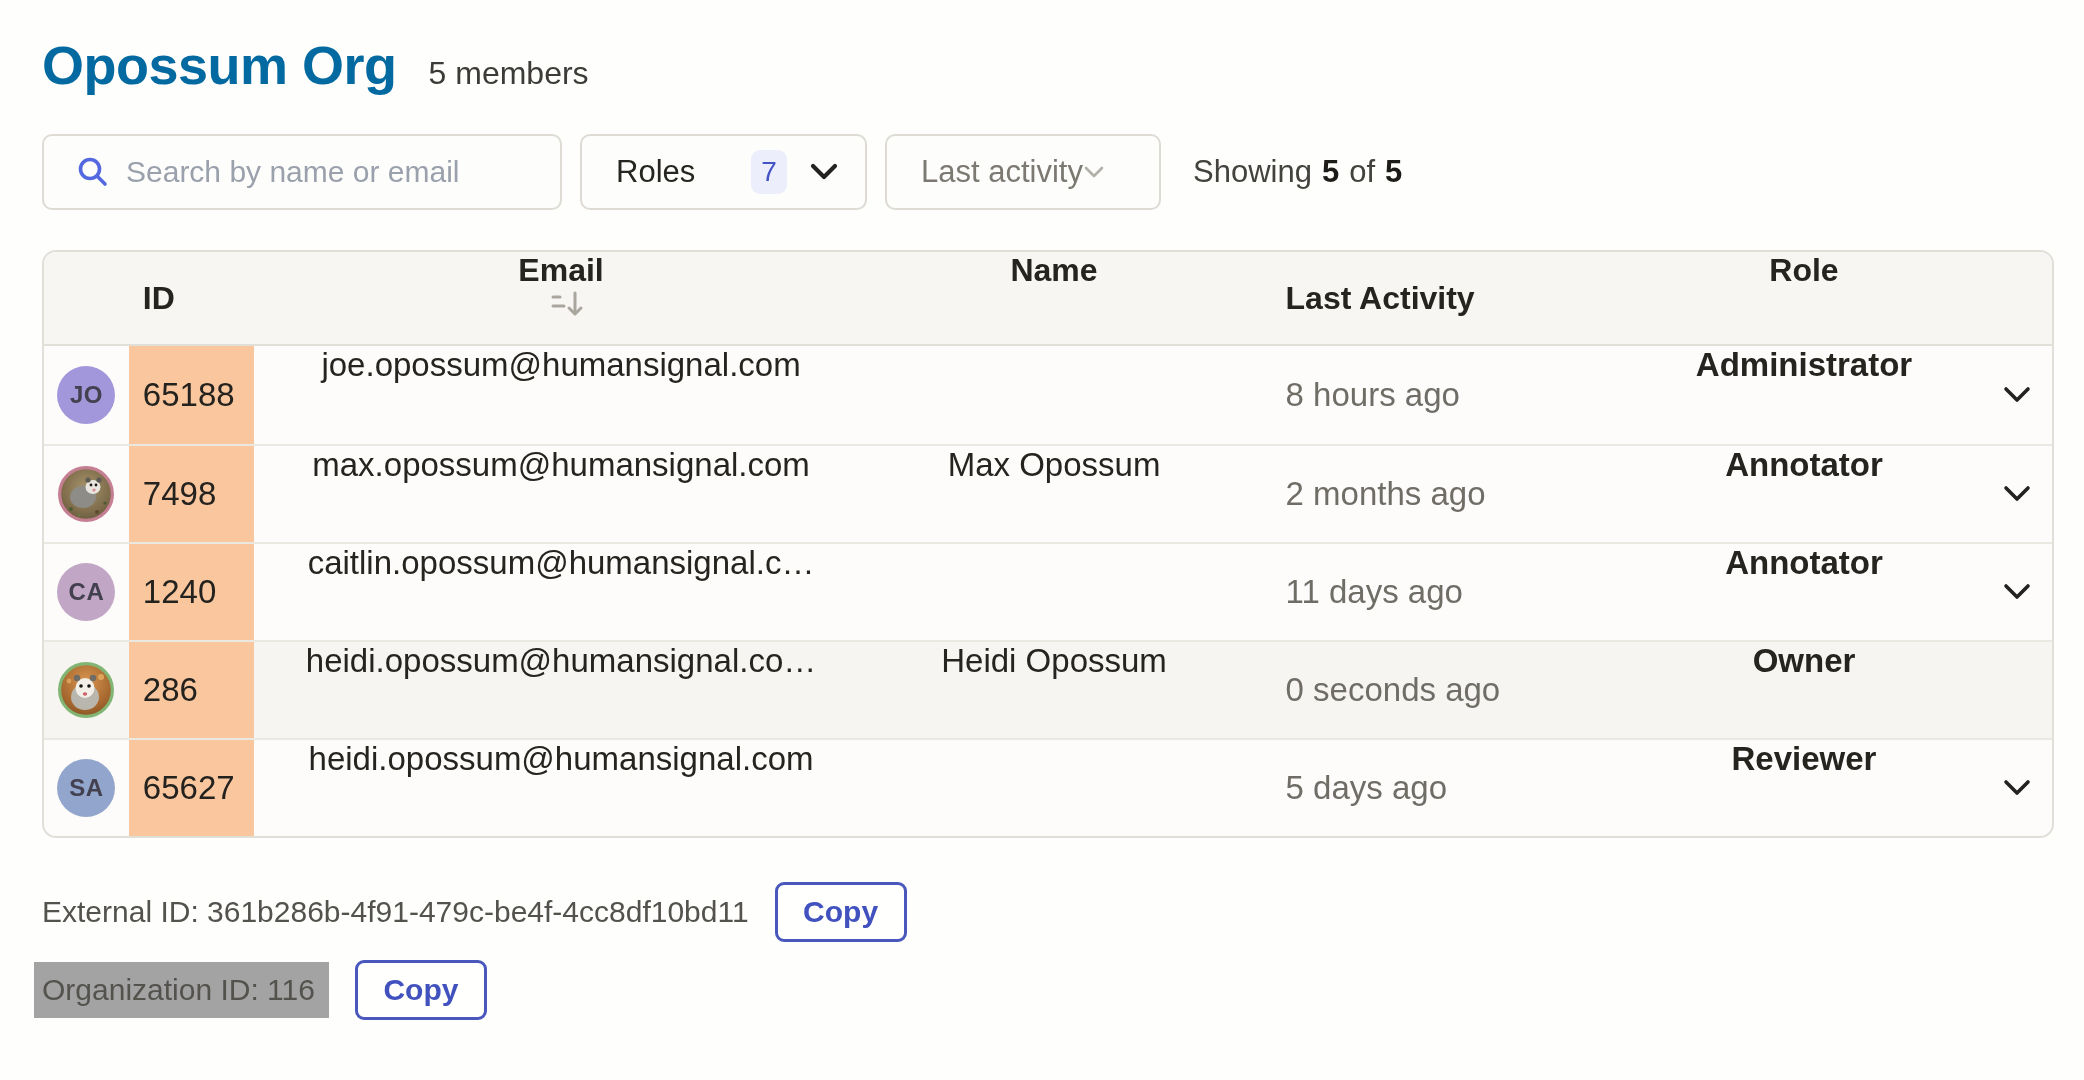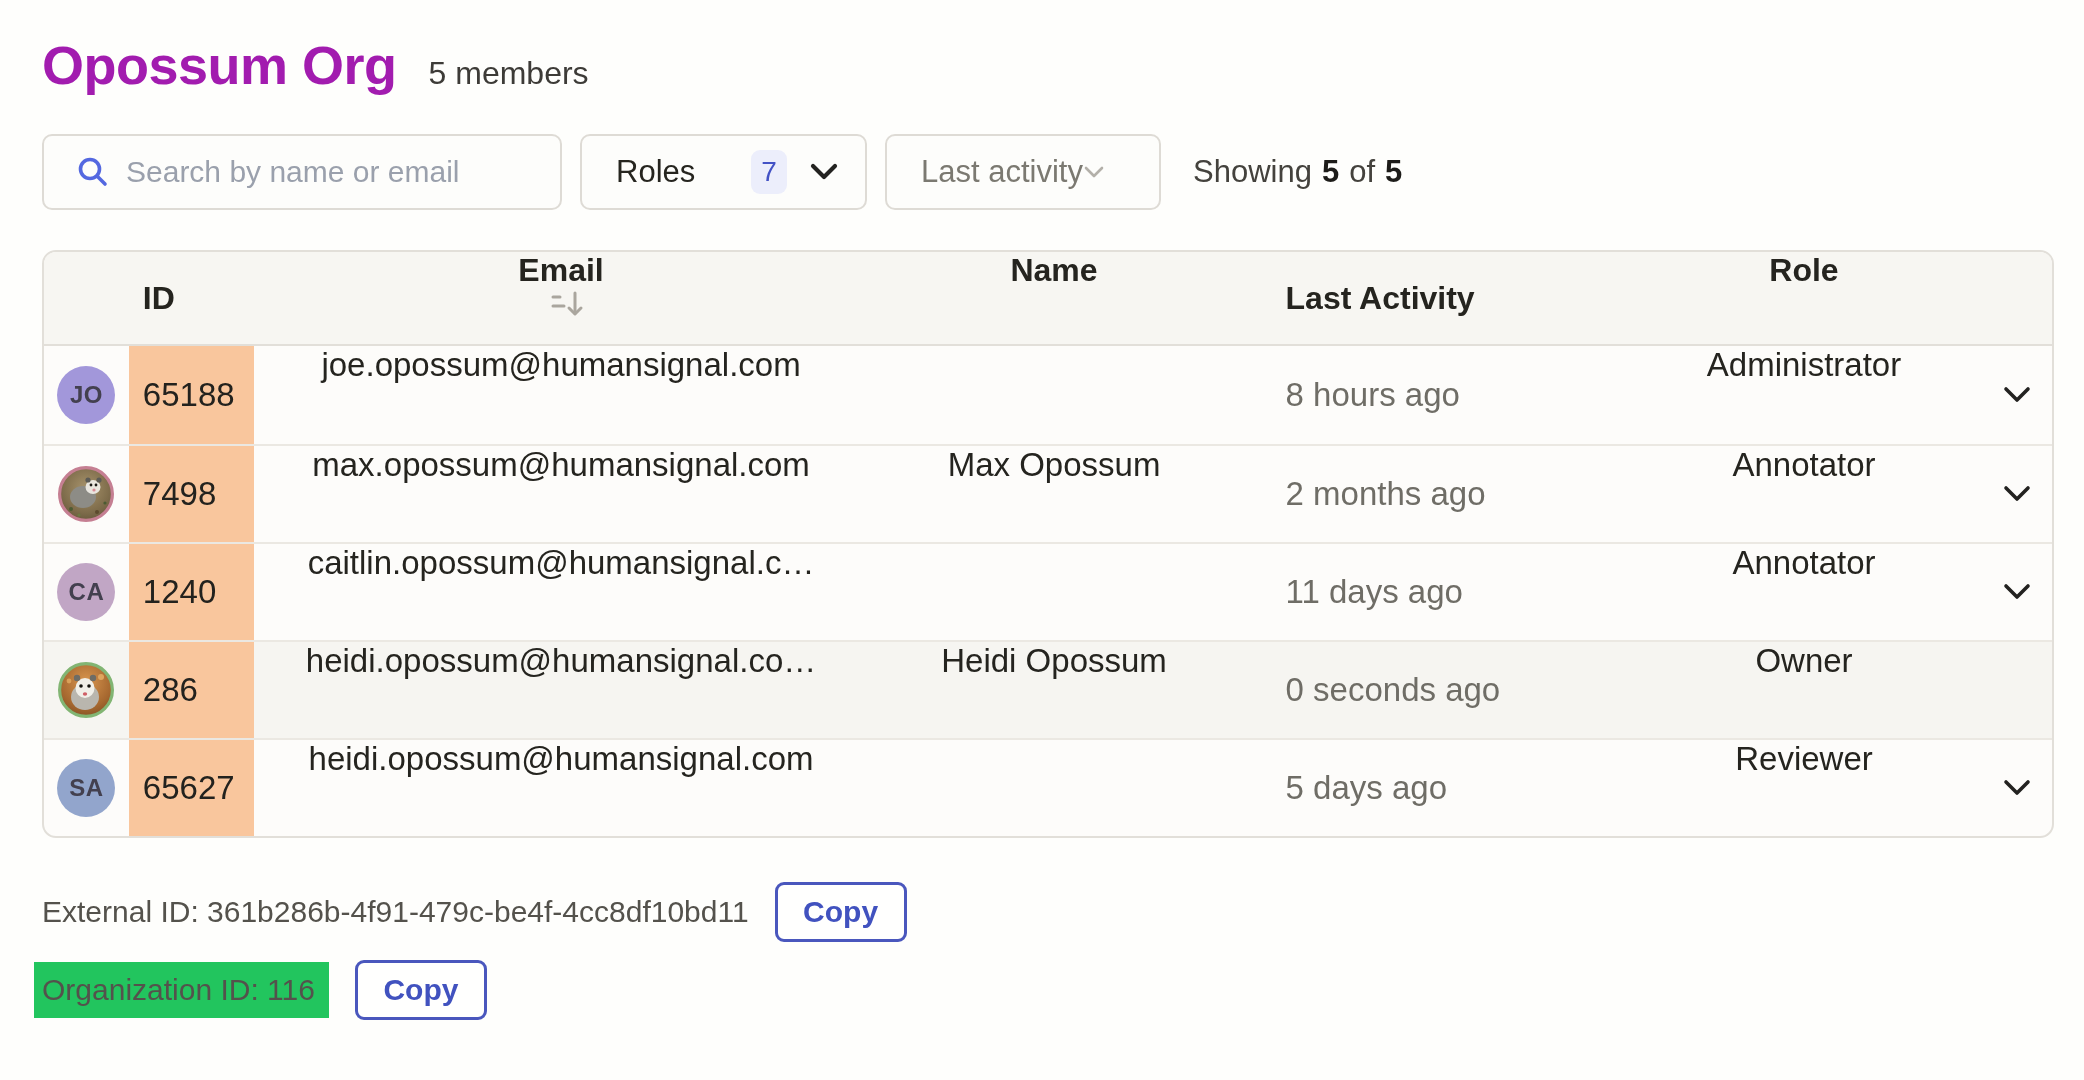--- a/index.html
+++ b/index.html
@@ -3,21 +3,21 @@
 <meta charset="utf-8">
 <style>
   * { margin:0; padding:0; box-sizing:border-box; }
   html,body { width:2084px; height:1080px; overflow:hidden; background:#fefefc;
               font-family:"Liberation Sans", sans-serif; color:#23221e; }
 
   .page { padding:34px 0 0 42px; }
 
   
   .title-row { display:flex; align-items:baseline; gap:32px; }
-  .org-title { font-size:54px; font-weight:bold; letter-spacing:-0.5px; color:#a21caf; }
+  .org-title { font-size:54px; font-weight:bold; letter-spacing:-0.5px; color:#0369a1; }
   .member-count { font-size:32px; color:#3d3b37; }
 
   
   .toolbar { display:flex; align-items:center; margin-top:38px; height:76px; }
   .box { height:76px; border:2px solid #dedbd5; border-radius:10px; background:#fdfdfb;
          display:flex; align-items:center; }
   .search-box { width:520px; padding:0 32px; gap:16px; }
   .search-box input { border:none; outline:none; background:transparent; flex:1;
                       font-size:30px; color:#23221e; font-family:"Liberation Sans",sans-serif; }
   .search-box input::placeholder { color:#9aa0ac; }
@@ -40,21 +40,21 @@
   .thead { height:94px; background:#f7f6f2; border-bottom:2px solid #e2dfd9; }
   .trow + .trow { border-top:2px solid #ebe8e2; }
   .trow.shaded { background:#f6f5f1; }
 
   .cell { display:flex; align-items:center; font-size:33px; }
   .c-avatar { width:85px; justify-content:center; }
   .c-id     { width:125px; padding-left:14px; }
   .c-email  { width:570px; padding-left:46px; }
   .c-name   { width:464px; }
   .c-last   { width:341px; }
-  .c-role   { width:357px; }
+  .c-role   { width:357px;font-weight:bold; }
   .c-menu   { width:70px; justify-content:center; }
 
   .thead .cell { font-size:32px; font-weight:bold; color:#25241f; }
   .id-hl { background:#f9c69d; }
   .c-email, .c-name, .c-role { color:#25241f; white-space:nowrap; overflow:hidden;flex-direction:column; }
   .c-last { color:#6f6d66; }
 
   .avatar { width:58px; height:58px; border-radius:50%; display:flex; align-items:center;
             justify-content:center; font-size:24px; font-weight:bold; color:#43404f;
             letter-spacing:0.5px; }
@@ -63,21 +63,21 @@
   .sort-icon { margin-left:14px; }
 
   
   .footer { margin-top:44px; }
   .f-line { display:flex; align-items:center; }
   .f-text { font-size:30px; color:#54524c; }
   .copy-btn { margin-left:26px; width:132px; height:60px; border:3px solid #4a57bd; border-radius:9px;
               background:#fffffe; color:#4152bf; font-size:30px; font-weight:bold; cursor:pointer;
               font-family:"Liberation Sans",sans-serif; }
   .org-line { margin-top:18px; margin-left:-8px; }
-  .org-hl { background:#22c55e; padding:11px 14px 11px 8px; }
+  .org-hl { background:#a3a3a3; padding:11px 14px 11px 8px; }
 </style>
 </head>
 <body>
 
 <div class="page">
 
   <div class="title-row">
     <div class="org-title">Opossum Org</div>
     <div class="member-count">5 members</div>
   </div>

